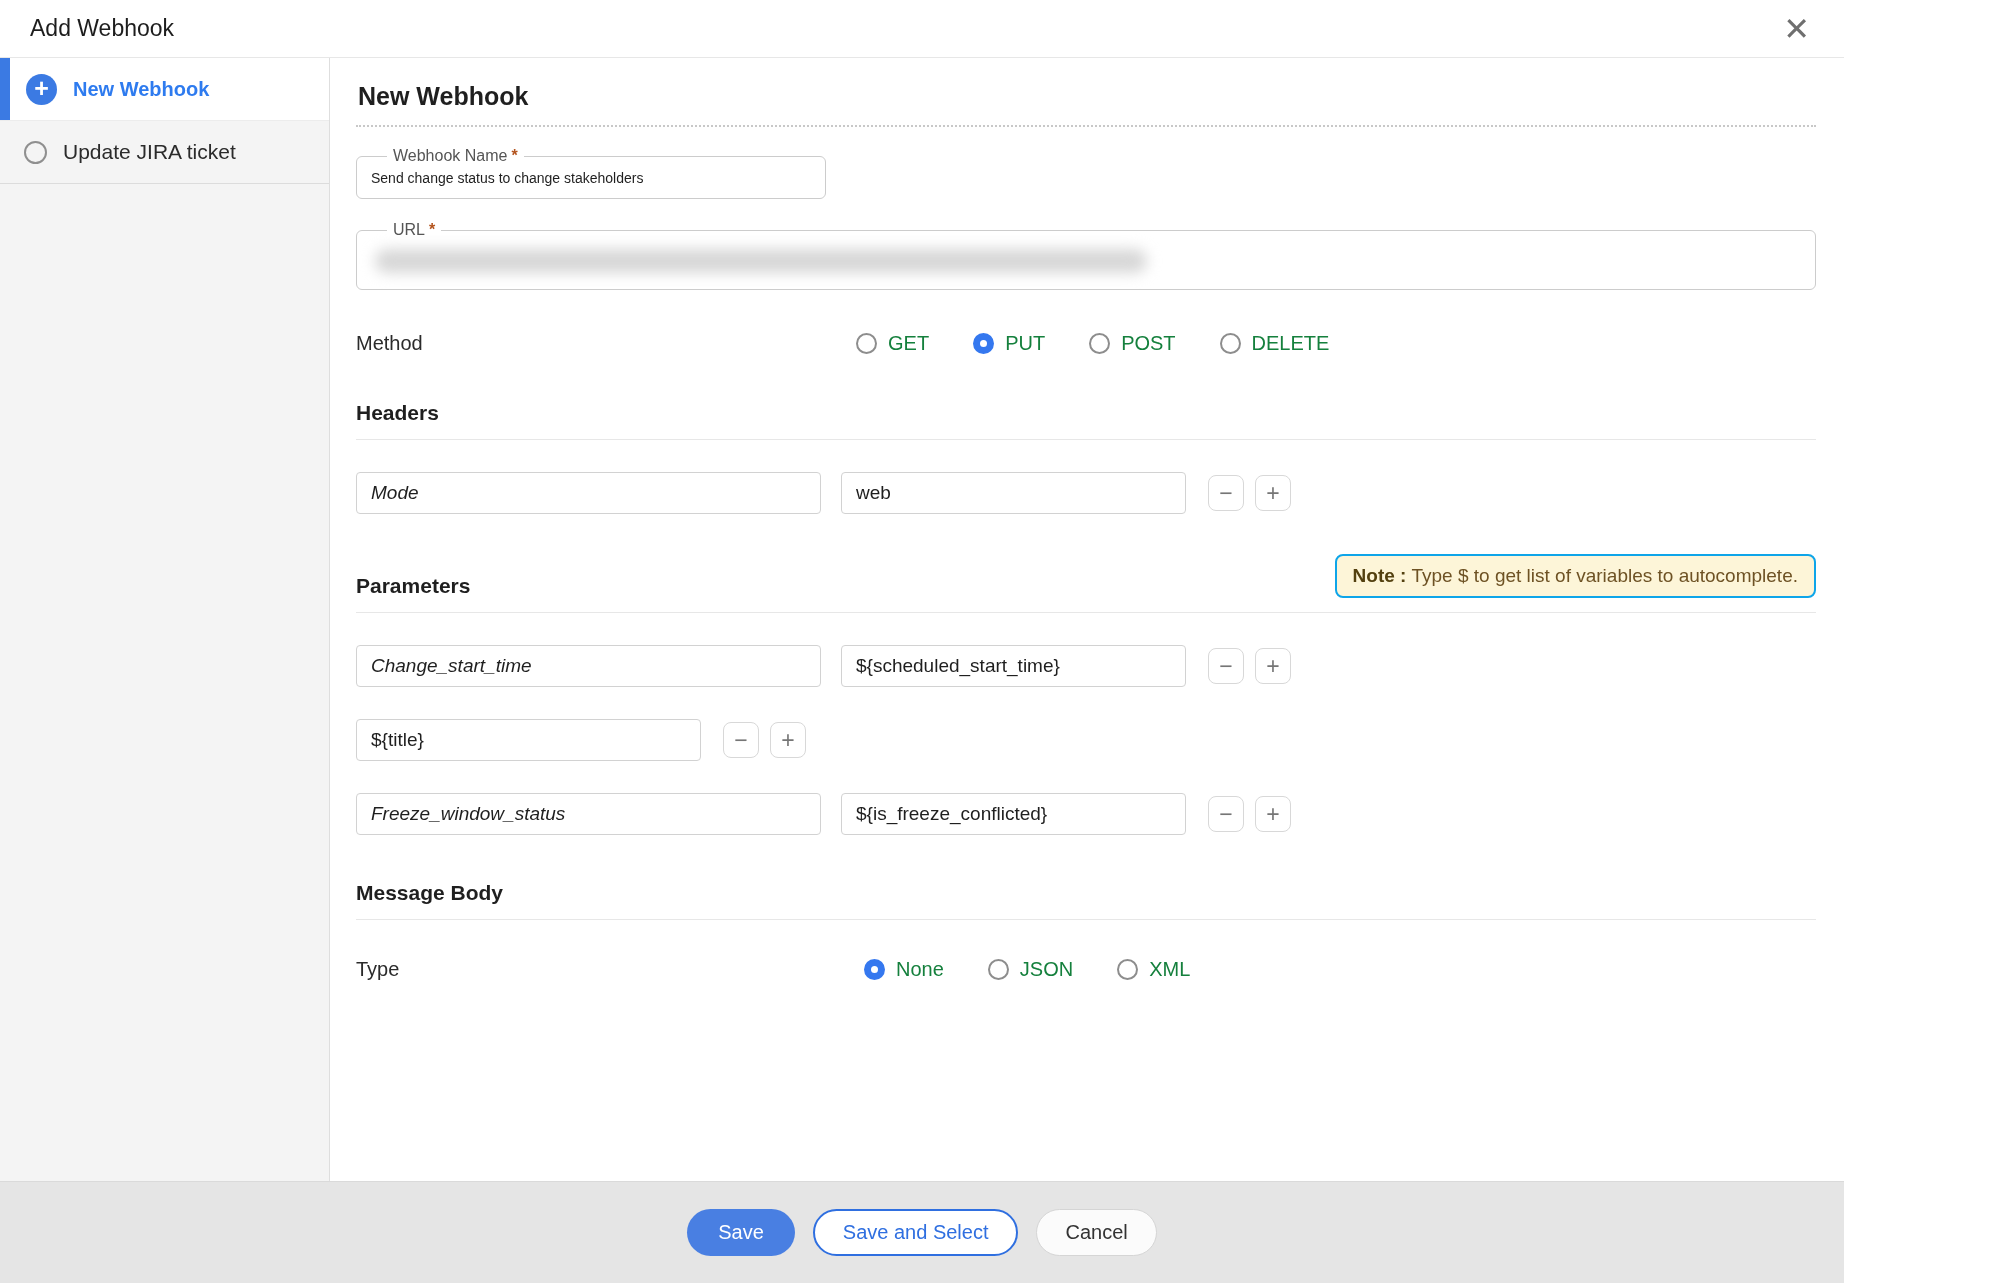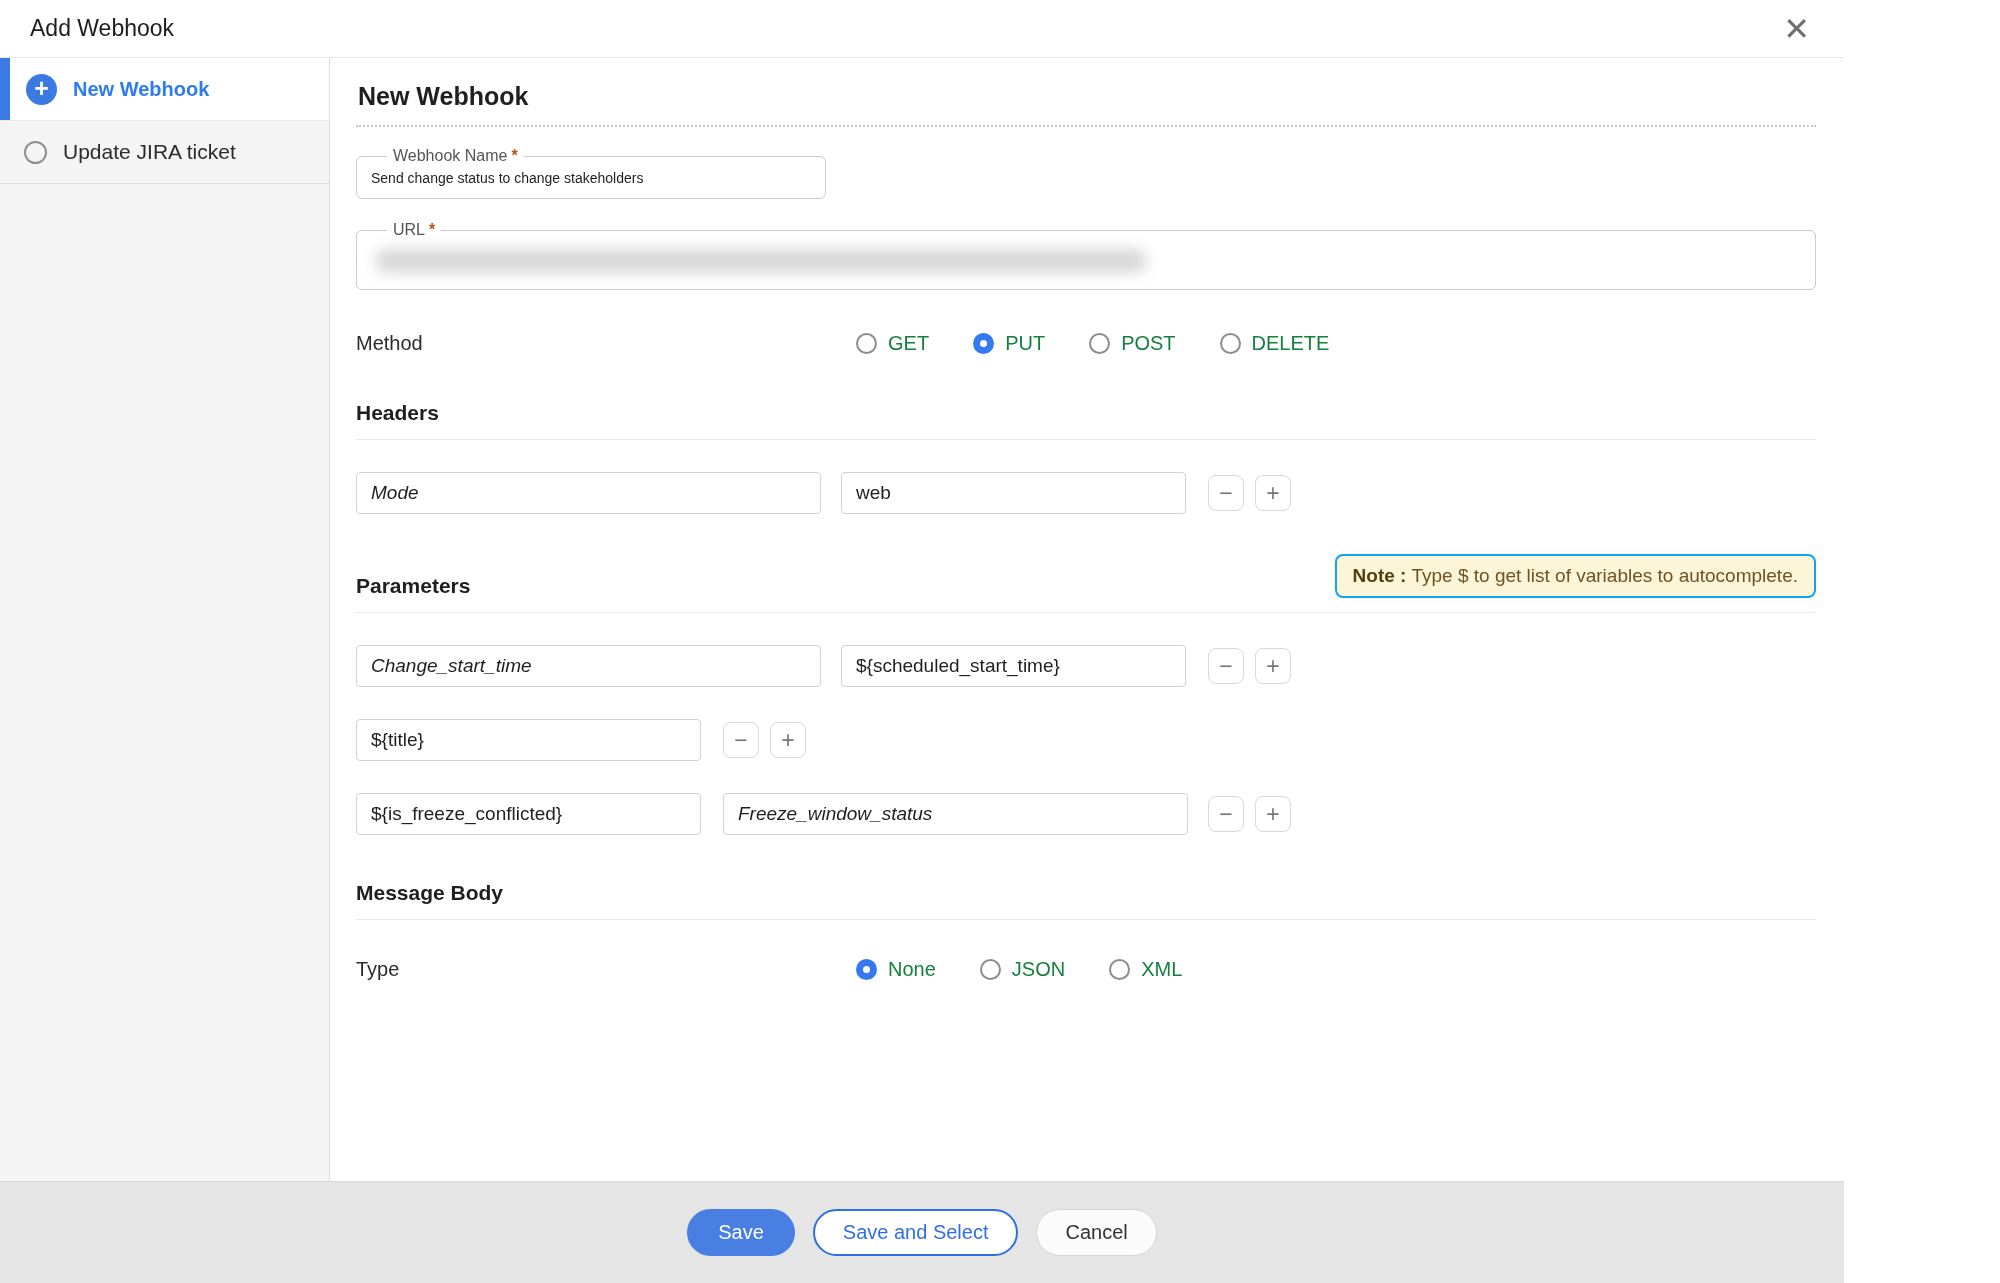--- a/index.html
+++ b/index.html
@@ -98,21 +98,21 @@
     align-items:center; justify-content:center; padding:0;
   }
   .mini-btn.minus { margin-right:11px; }
 
   .note-box {
     background:#fdf5d8; border:2px solid #0ea5e9; border-radius:8px;
     padding:9px 16px; font-size:19px; color:#6e5224; white-space:nowrap;
   }
   .note-box b { color:#53400f; margin-right:5px; }
 
-  .msg-body-section .form-row { margin-top:38px; }
+  .msg-body-section .form-row { margin-top:38px;gap:8px; }
 
   
   .dlg-footer {
     flex:0 0 102px; background:#e5e5e5; border-top:1px solid #dadada;
     display:flex; align-items:center; justify-content:center; gap:18px;
   }
   .btn {
     height:47px; border-radius:24px; font-family:inherit; font-size:20px; cursor:pointer;
     display:flex; align-items:center; justify-content:center;
   }
@@ -203,22 +203,22 @@
         <input class="box-input kv-value" type="text" value="${scheduled_start_time}" style="">
         <button class="mini-btn minus">−</button>
         <button class="mini-btn">+</button>
       </div>
       <div class="kv-row">
         <input class="box-input kv-value" type="text" value="${title}" style="">
         <button class="mini-btn minus">−</button>
         <button class="mini-btn">+</button>
       </div>
       <div class="kv-row">
+        <input class="box-input kv-key" type="text" value="Freeze_window_status" style="">
         <input class="box-input kv-value" type="text" value="${is_freeze_conflicted}" style="">
-        <input class="box-input kv-key" type="text" value="Freeze_window_status" style="">
         <button class="mini-btn minus">−</button>
         <button class="mini-btn">+</button>
       </div>
 
       <div class="msg-body-section">
         <h3 class="sec-heading">Message Body</h3>
         <hr class="sec-divider">
         <div class="form-row">
           <span class="row-label">Type</span>
           <div class="radio-group">

